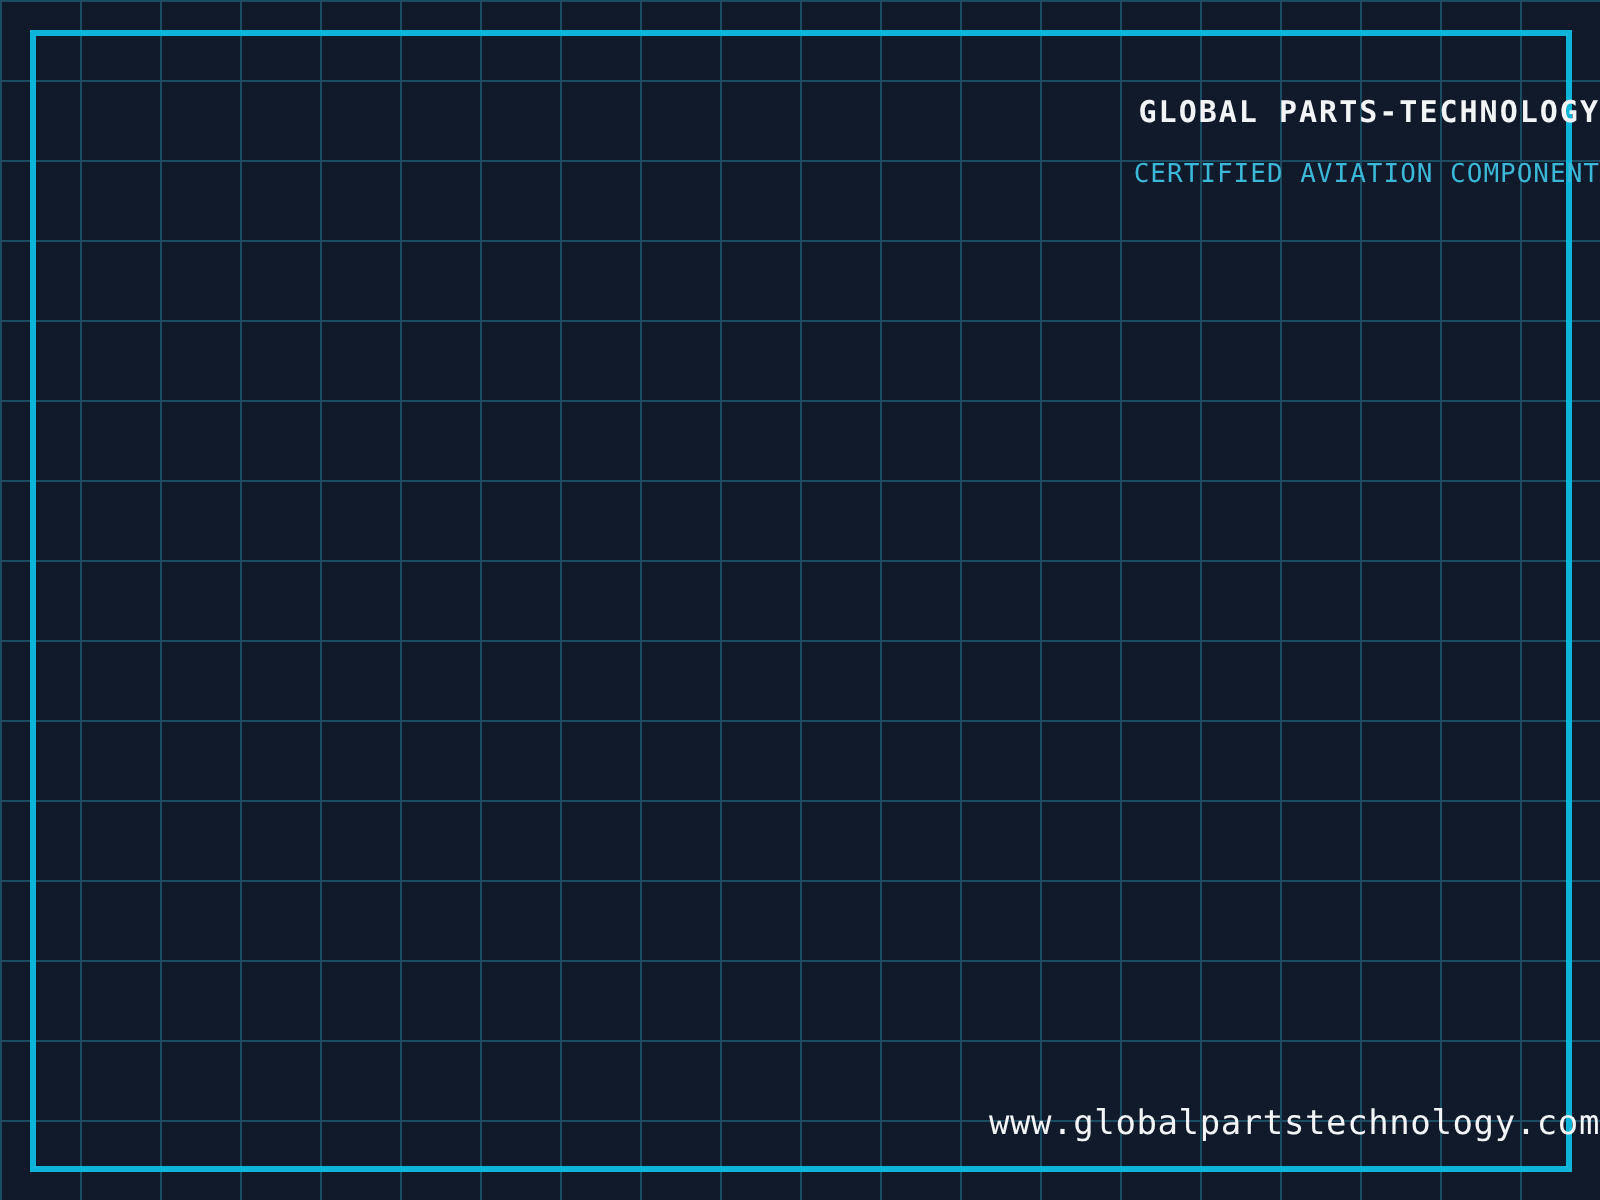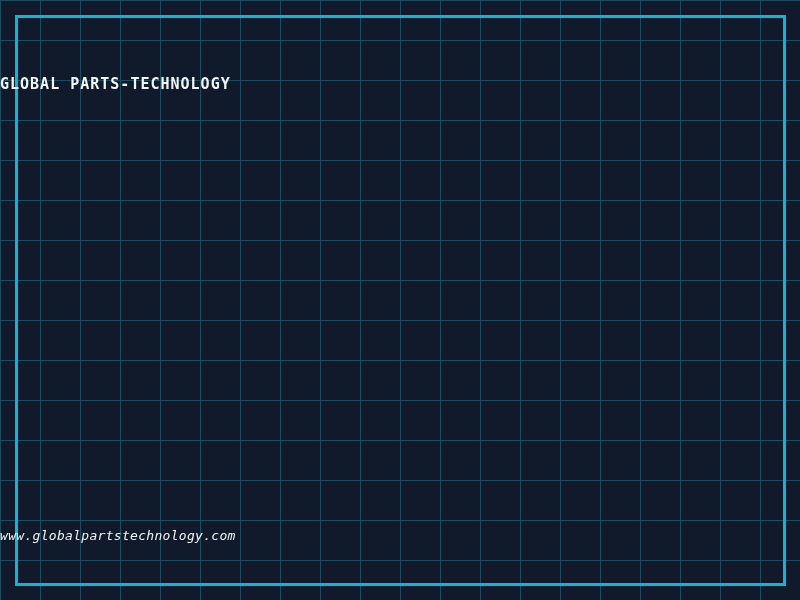--- a/index.html
+++ b/index.html
@@ -30,23 +30,22 @@
     left: 15px;
     top: 15px;
     width: 771px;
     height: 571px;
     border: 3px solid var(--frame-cyan);
   }
   .textline {
     position: absolute;
     left: 0;
     width: 100%;
-    text-align: left;
+    text-align: right;
     white-space: pre;
-    margin-top: 28px;
   }
   .title {
     top: 49px;
     font-size: 15px;
     line-height: 15px;
     font-weight: bold;
     letter-spacing: 1px;
     color: var(--title-white);
   }
   .subtitle {
@@ -65,33 +64,33 @@
   }
   .part-number {
     top: 261px;
     font-size: 73px;
     line-height: 76px;
     font-weight: bold;
     letter-spacing: 1px;
     color: var(--number-cyan);
   }
   .website {
-    top: 501px;
-    font-size: 13px;
+    top: 556px;
+    font-size: 17px;
     line-height: 13px;
     letter-spacing: 0.3px;
     color: var(--title-white);
-    font-style: italic;
   }
 </style>
 </head>
 <body>
 
 <div class="canvas">
   <div class="frame"></div>
 
   <div class="textline title">GLOBAL PARTS-TECHNOLOGY</div>
 
+  <div class="textline subtitle">CERTIFIED AVIATION COMPONENT</div>
 
 
 
   <div class="textline website">www.globalpartstechnology.com</div>
 </div>
 
 </body></html>

